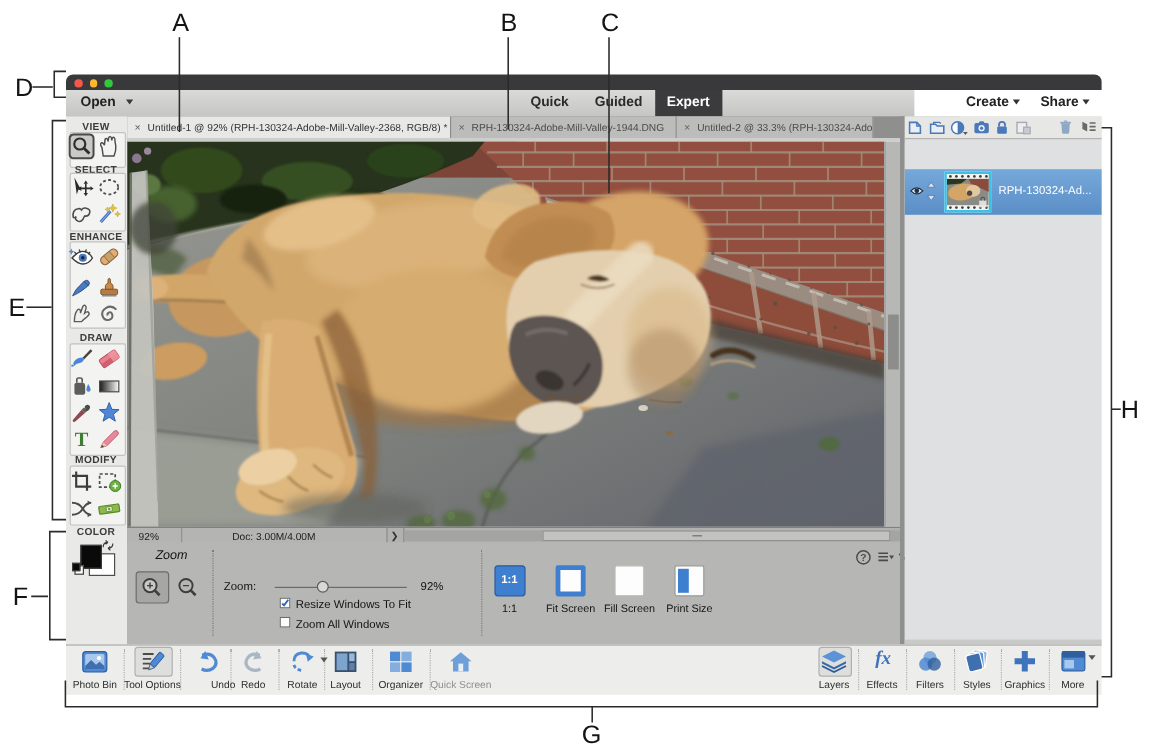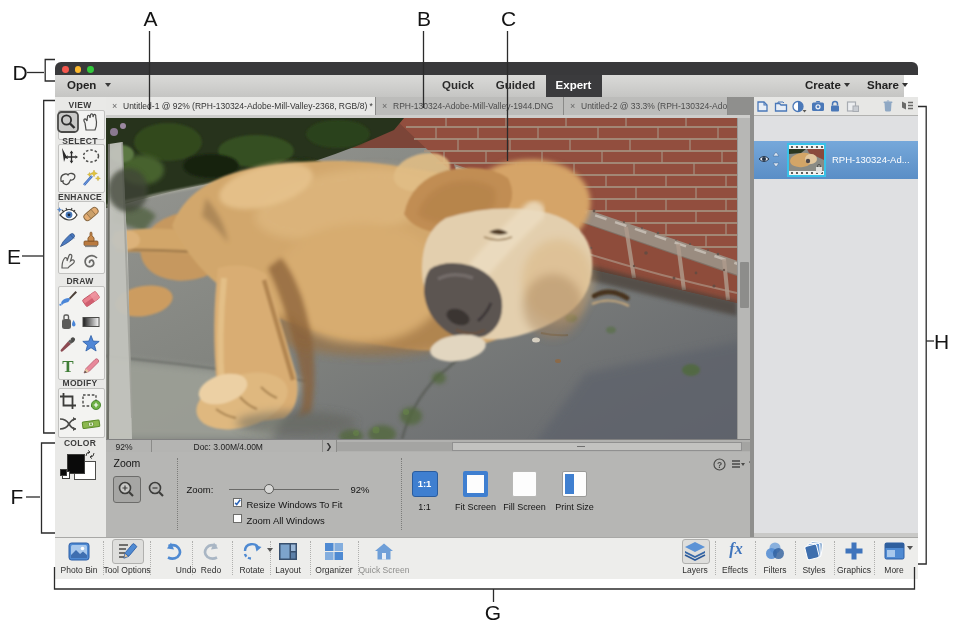--- a/index.html
+++ b/index.html
@@ -14,21 +14,21 @@
 <body>
 
 <div id="win">
 
   <div class="abs" style="left:0;top:0;width:863px;height:13px;background:#39393b;border-radius:6px 6px 0 0;">
     <div class="abs" style="left:7px;top:4px;width:6.8px;height:6.8px;border-radius:50%;background:#f4574e;"></div>
     <div class="abs" style="left:19.5px;top:4px;width:6.8px;height:6.8px;border-radius:50%;background:#fcb92f;"></div>
     <div class="abs" style="left:32px;top:4px;width:6.8px;height:6.8px;border-radius:50%;background:#32c83c;"></div>
   </div>
 
-  <div class="abs" style="left:0;top:13px;width:849px;height:21.5px;background:linear-gradient(#dadad8,#c5c5c3);border-bottom:1px solid #9c9c9a;">
+  <div class="abs" style="left:0;top:13px;width:707px;height:21.5px;background:linear-gradient(#dadad8,#c5c5c3);border-bottom:1px solid #9c9c9a;">
     <div class="abs" style="left:12px;top:4px;font-size:11.5px;font-weight:bold;color:#222;">Open</div>
     <div class="abs" style="left:50px;top:8px;width:0;height:0;border-left:3.2px solid transparent;border-right:3.2px solid transparent;border-top:4.2px solid #3a3a3a;"></div>
     <div class="abs" style="left:385px;top:4px;width:36px;text-align:center;font-size:11.5px;font-weight:bold;color:#2b2b2b;">Quick</div>
     <div class="abs" style="left:438px;top:4px;width:45px;text-align:center;font-size:11.5px;font-weight:bold;color:#2b2b2b;">Guided</div>
     <div class="abs" style="left:490.5px;top:0;width:56px;height:21.5px;background:#3b3b3d;"></div>
     <div class="abs" style="left:490.5px;top:4px;width:56px;text-align:center;font-size:11.5px;font-weight:bold;color:#fff;">Expert</div>
     <div class="abs" style="left:750px;top:4px;font-size:11.5px;font-weight:bold;color:#222;">Create</div>
     <div class="abs" style="left:789px;top:8px;width:0;height:0;border-left:3.6px solid transparent;border-right:3.6px solid transparent;border-top:4.5px solid #333;"></div>
     <div class="abs" style="left:812px;top:4px;font-size:11.5px;font-weight:bold;color:#222;">Share</div>
     <div class="abs" style="left:847px;top:8px;width:0;height:0;border-left:3.6px solid transparent;border-right:3.6px solid transparent;border-top:4.5px solid #333;"></div>
@@ -446,21 +446,21 @@
     <div class="abs" style="left:217px;top:0;width:13px;height:12px;border-right:1px solid #8b8b89;">
         <span class="abs" style="left:3px;top:2px;font-size:8px;color:#333;">❯</span>
       </div>
     <div class="abs" style="left:231px;top:2px;width:413px;height:9px;background:#a4a4a2;">
       <div class="abs" style="left:115px;top:0;width:290px;height:9px;background:#c2c2c0;border:1px solid #909090;box-sizing:border-box;"></div>
       <div class="abs" style="left:240px;top:4px;width:8px;height:1px;background:#707070;"></div>
     </div>
   </div>
 
   <div id="opts" class="abs" style="left:50.5px;top:390px;width:644.5px;height:84.5px;background:#b6b6b4;">
-    <div class="abs" style="left:8px;top:5px;font-size:10.5px;color:#141414;">Zoom</div>
+    <div class="abs" style="left:24px;top:5px;font-size:10.5px;color:#141414;font-style:italic;">Zoom</div>
     <div class="abs" style="left:7.5px;top:24px;width:28px;height:27px;background:#a6a6a4;border:1.5px solid #6c6c6a;border-radius:3px;box-sizing:border-box;">
       <svg width="25" height="24" viewBox="0 0 25 24">
           <circle cx="11" cy="11" r="5.5" fill="#c8c8c6" stroke="#3e3e3c" stroke-width="1.6"></circle>
           <path d="M8.5,11 H13.5 M11,8.5 V13.5" stroke="#3e3e3c" stroke-width="1.2"></path>
           <path d="M15,15 L19,19" stroke="#3e3e3c" stroke-width="2.2"></path>
         </svg>
     </div>
     <svg class="abs" style="left:40px;top:28px;" width="22" height="20" viewBox="0 0 22 20">
         <circle cx="9" cy="8" r="5.5" fill="none" stroke="#3e3e3c" stroke-width="1.6"></circle>
         <path d="M6.5,8 H11.5" stroke="#3e3e3c" stroke-width="1.2"></path>

